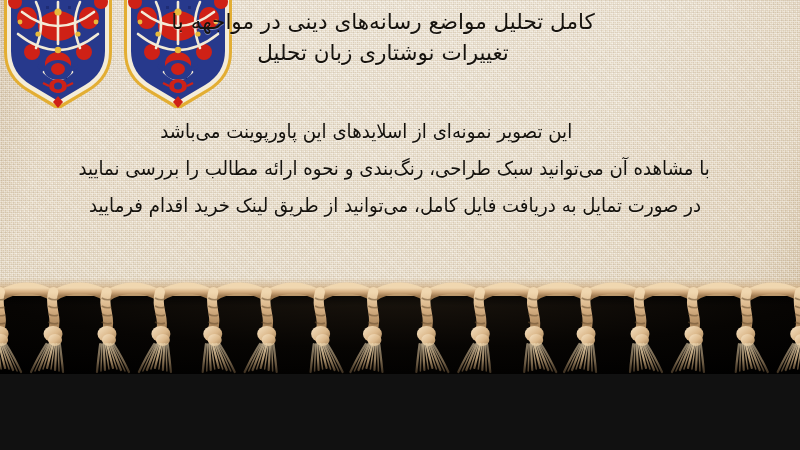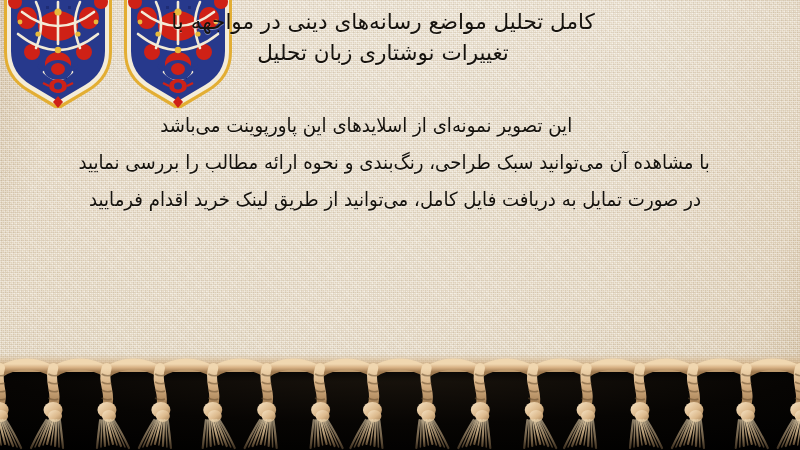--- a/index.html
+++ b/index.html
@@ -3,21 +3,21 @@
 <meta charset="utf-8">
 <style>
   html, body {
     margin: 0;
     padding: 0;
     background: #111;
   }
   #slide {
     position: relative;
     width: 800px;
-    height: 450px;
+    height: 374px;
     overflow: hidden;
     font-family: "DejaVu Sans", "Liberation Sans", sans-serif;
     background-color: #e7dcc8;
   }
 
   
   .bg-base {
     position: absolute;
     inset: 0;
     background:
@@ -98,21 +98,21 @@
     font-size: 21.5px;
     line-height: 31px;
     color: #16120d;
     letter-spacing: 0;
     text-shadow: 0 1px 0 rgba(255,255,255,.35);
     white-space: nowrap;
   }
 
   .body-block {
     position: absolute;
-    top: 107px;
+    top: 113px;
     left: 0;
     right: 8px;
     text-align: center;
     direction: rtl;
   }
   .body-line {
     font-family: "DejaVu Sans", "Liberation Sans", sans-serif;
     font-size: 19.5px;
     line-height: 37px;
     color: #14110c;

